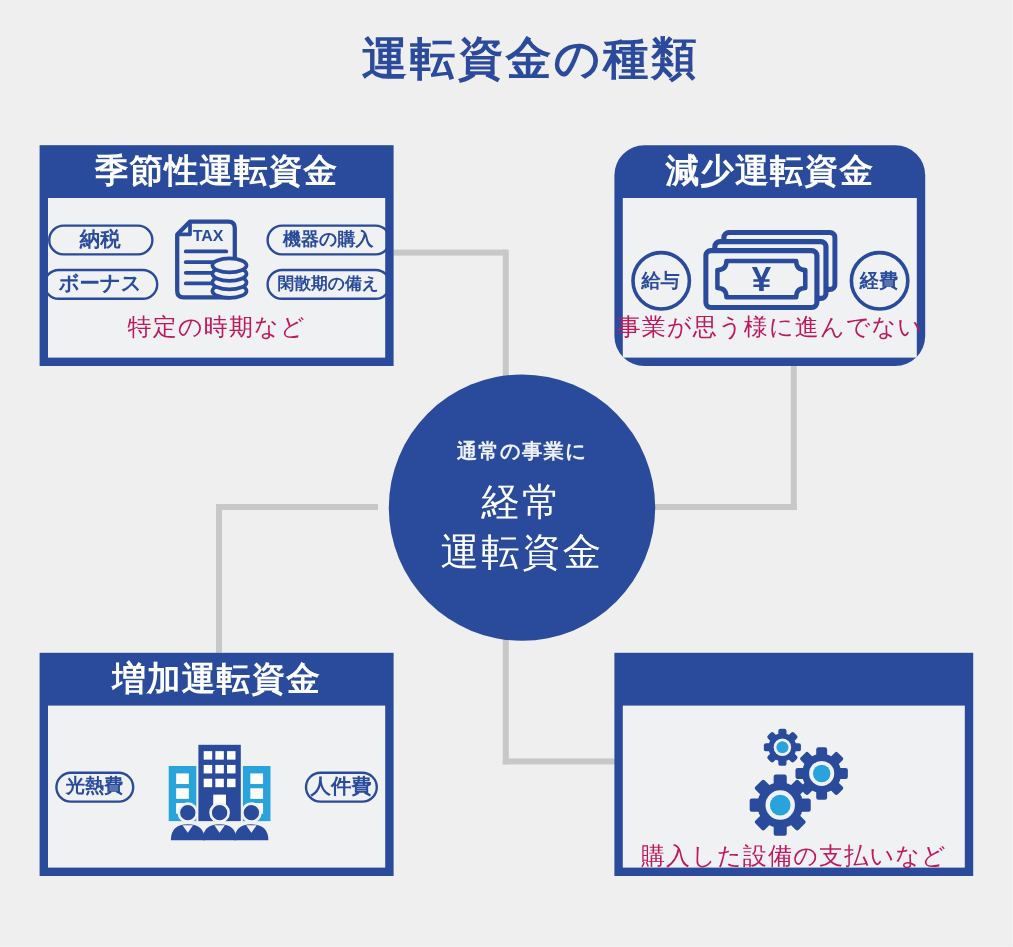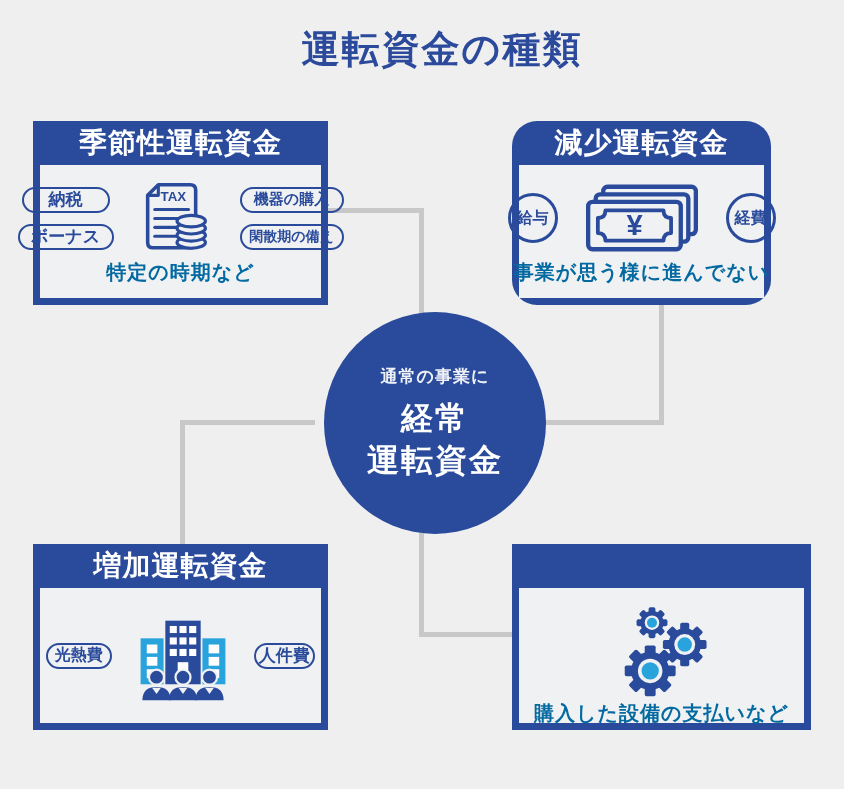--- a/index.html
+++ b/index.html
@@ -31,53 +31,53 @@
   .card-header.small { font-size: 24px; letter-spacing: 0; }
   .card-body {
     position: absolute; left: 7px; right: 7px; top: 44px; bottom: 7px;
     background: #f0f1f2;
     display: flex; flex-direction: column; align-items: center;
     justify-content: space-between;
     padding: 12px 6px 12px; box-sizing: border-box;
   }
   .icon-row {
     display: flex; align-items: center; justify-content: center;
-    gap: 23px; width: 100%; flex: 1;
+    gap: 5px; width: 100%; flex: 1;
   }
   .tag-col { display: flex; flex-direction: column; gap: 11px; align-items: center; }
   .tag {
     display: flex; align-items: center; justify-content: center;
     border: 2px solid #2a4b9b; border-radius: 15px;
     color: #2a4b9b; font-weight: bold;
     height: 26px; box-sizing: border-box; background: transparent;
   }
   .tag.w88  { width: 88px;  font-size: 17px; }
   .tag.w96  { width: 96px;  font-size: 17px; }
   .tag.w104s{ width: 104px; font-size: 14px; }
   .tag.w104 { width: 104px; font-size: 15px; }
   .tag.w94  { width: 94px;  font-size: 16px; }
   .badge-circle {
     width: 50px; height: 50px; border-radius: 50%;
     border: 3px solid #2a4b9b; box-sizing: border-box;
     display: flex; align-items: center; justify-content: center;
     color: #2a4b9b; font-weight: bold; font-size: 16px; flex: none;
   }
   .caption {
-    font-size: 20px; font-weight: bold; color: #0369a1; letter-spacing: 1px;
+    font-size: 20px; font-weight: normal; color: #be185d; letter-spacing: 1px;
     text-align: center; white-space: nowrap;
   }
   
   .center-circle {
     position: absolute; left: 324px; top: 312px; width: 222px; height: 222px;
     border-radius: 50%; background: #2a4b9b; z-index: 2;
     display: flex; flex-direction: column; align-items: center; justify-content: center;
     color: #ffffff; text-align: center;
   }
   .center-sub { font-size: 17px; font-weight: bold; color: rgba(255,255,255,0.92); margin-bottom: 9px; letter-spacing: 1px; }
-  .center-main { font-size: 32px; font-weight: bold; letter-spacing: 2px; line-height: 1.32; }
+  .center-main { font-size: 32px; font-weight: normal; letter-spacing: 2px; line-height: 1.32; }
   .icon-svg { display: block; flex: none; }
 </style>
 </head>
 <body>
 
 <div class="canvas">
 
   <div class="page-title">運転資金の種類</div>
 
   <div class="seg" style="left:328px; top:208px; width:94px; height:5px;"></div>
@@ -119,21 +119,21 @@
           <div class="tag w104s">閑散期の備え</div>
         </div>
       </div>
       <div class="caption">特定の時期など</div>
     </div>
   </div>
 
   <div class="card" style="left:512px; top:121px; width:259px; height:184px;border-radius:25px;">
     <div class="card-header">減少運転資金</div>
     <div class="card-body">
-      <div class="icon-row" style="gap:28px;">
+      <div class="icon-row" style="gap:10px;align-items:flex-end;">
         <div class="badge-circle">給与</div>
         <svg class="icon-svg" width="112" height="68" viewBox="0 0 104 62">
           <rect x="16" y="2" width="86" height="44" rx="4" fill="none" stroke="#2a4b9b" stroke-width="4"></rect>
           <rect x="9" y="9" width="86" height="44" rx="4" fill="#f0f1f2" stroke="#2a4b9b" stroke-width="4"></rect>
           <rect x="2" y="16" width="86" height="44" rx="4" fill="#f0f1f2" stroke="#2a4b9b" stroke-width="4"></rect>
           <path d="M18 24 H72 Q72 31 79 31 V45 Q72 45 72 52 H18 Q18 45 11 45 V31 Q18 31 18 24 Z" fill="none" stroke="#2a4b9b" stroke-width="3.5" stroke-linejoin="round"></path>
           <text x="45" y="47" text-anchor="middle" font-size="27" font-weight="bold" fill="#2a4b9b">¥</text>
         </svg>
         <div class="badge-circle">経費</div>
       </div>

